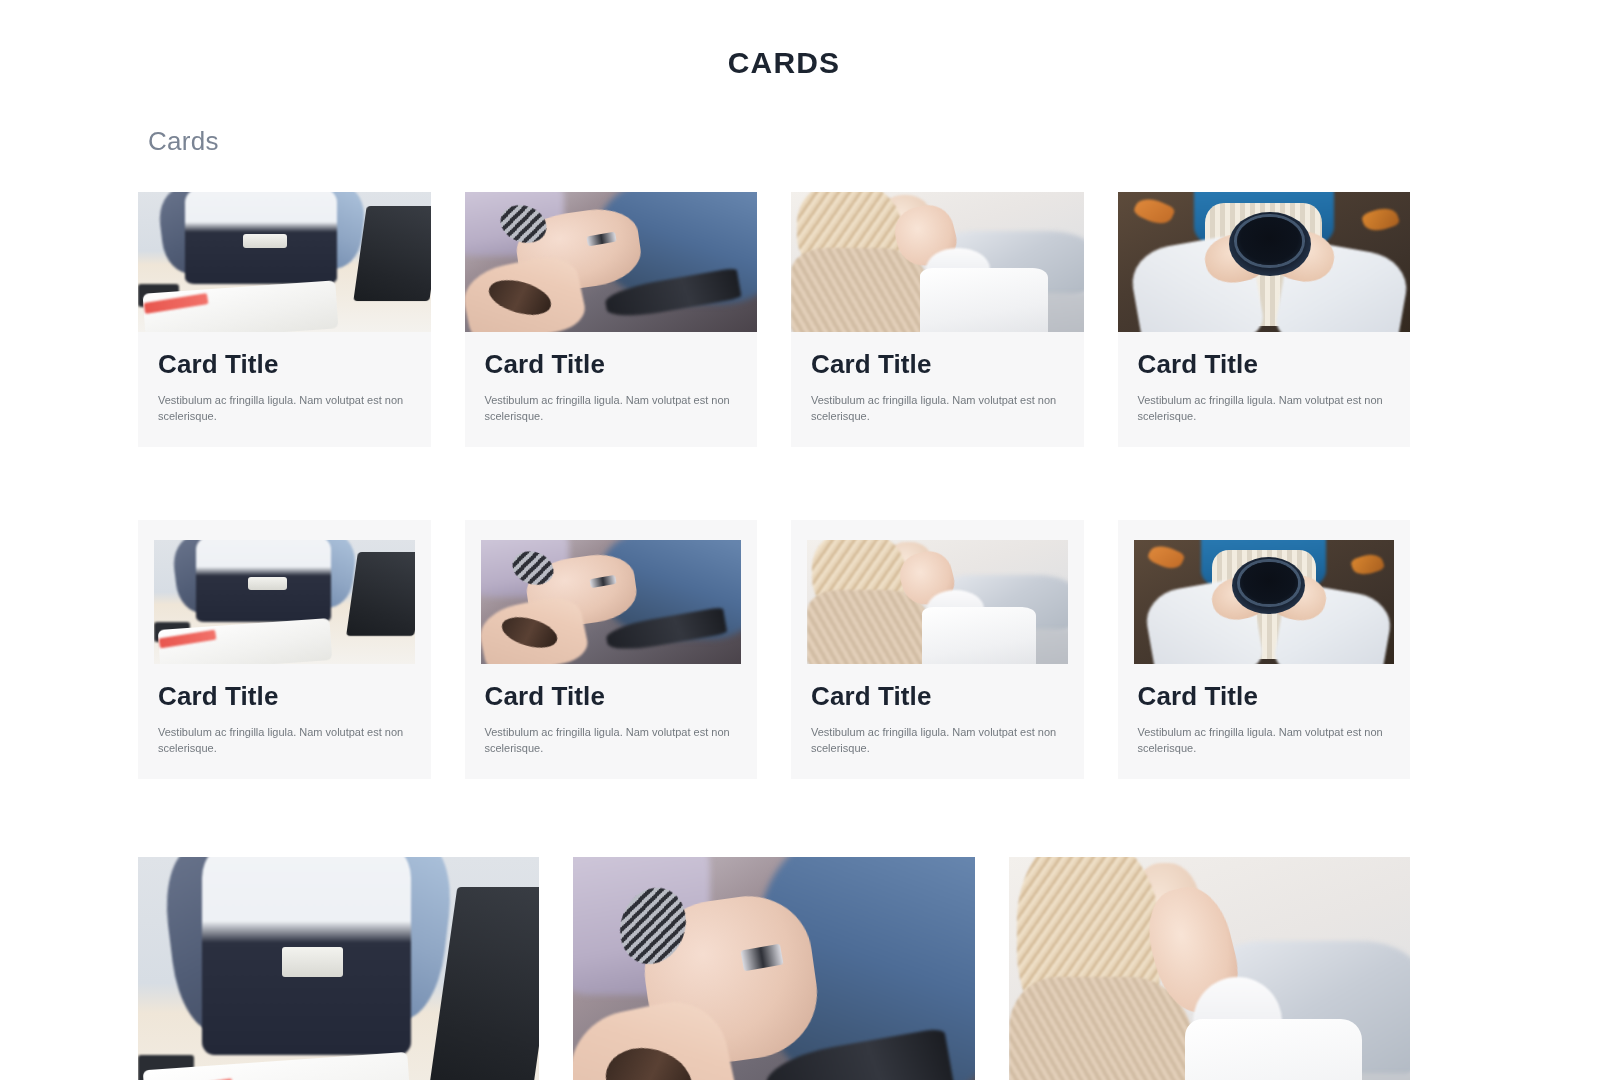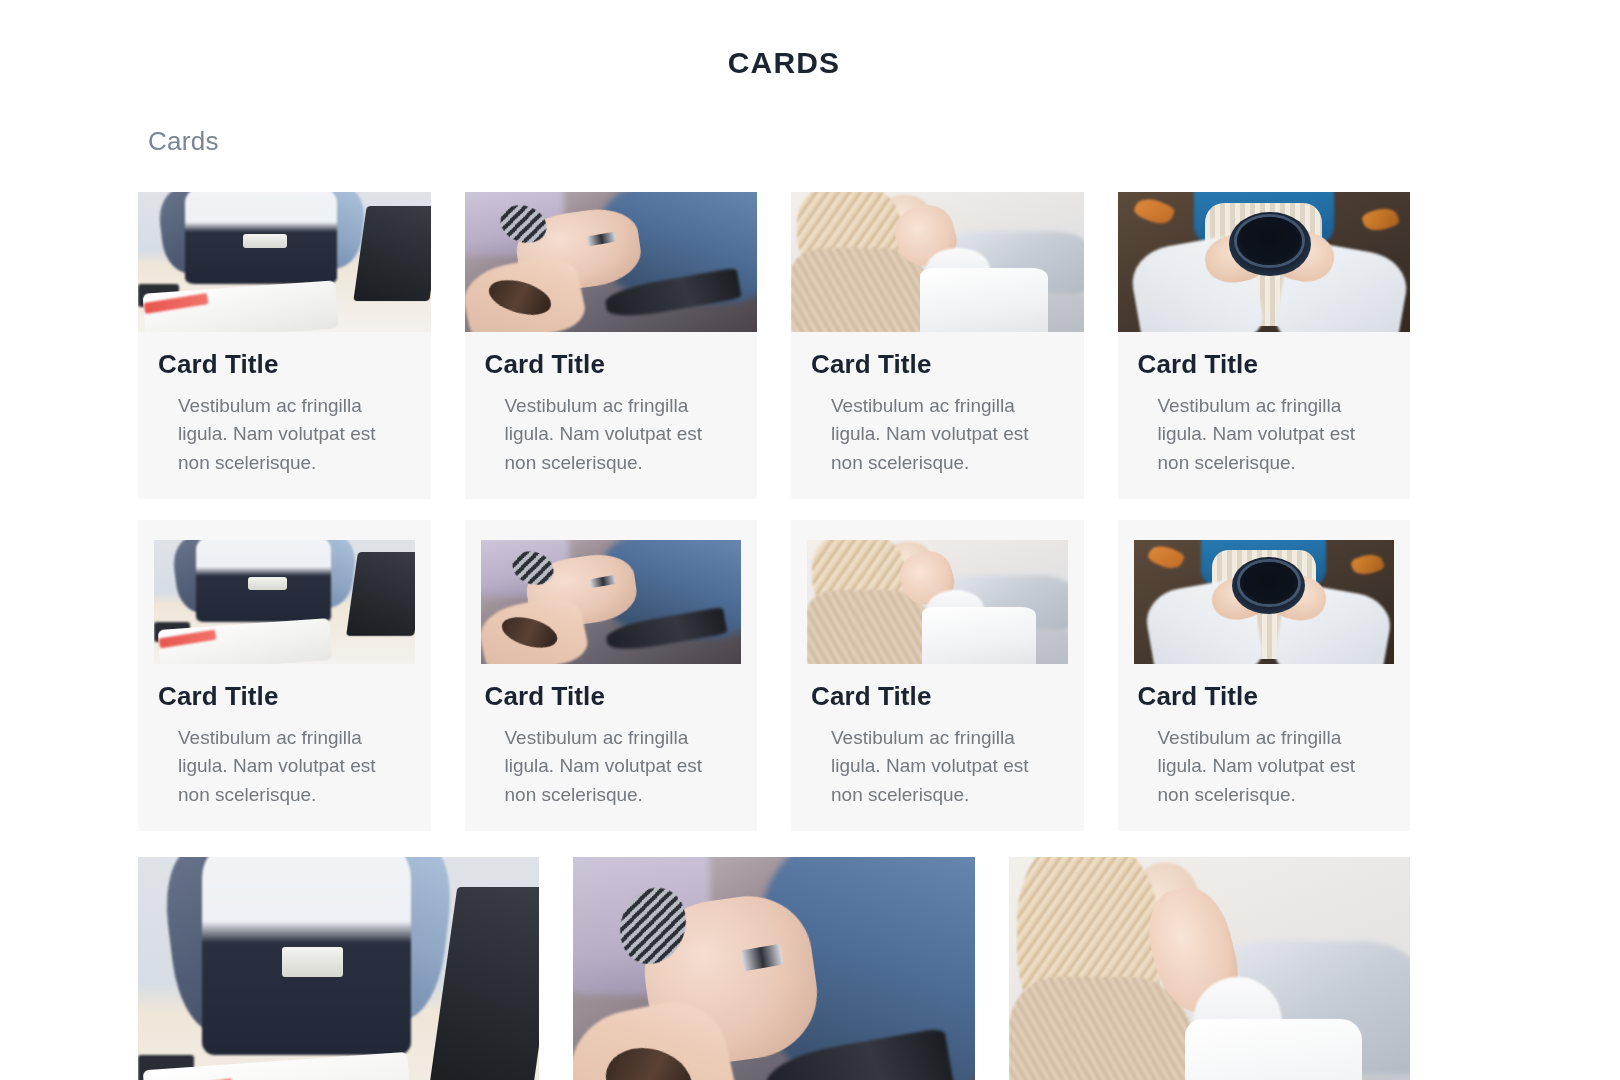--- a/index.html
+++ b/index.html
@@ -80,24 +80,23 @@
   .card-title {
     font-size: 26px;
     font-weight: bold;
     color: #1b2330;
     letter-spacing: 0.1px;
     margin: 18px 0 12px 0;
     line-height: 1.15;
   }
 
   .card-text {
-    font-size: 19px;
+    font-size: 11px;
     line-height: 1.5;
     color: #73797f;
-    margin-left: 20px;
   }
 
   
   .photo { position: relative; overflow: hidden; background: #cfcfcf; }
   .photo > i { position: absolute; display: block; border-radius: 50%; }
 
   
   .photo-desk {
     background:
       linear-gradient(180deg, #dfe3e8 0%, #d7dde4 42%, #efe6d8 52%, #f4f2ee 100%);

